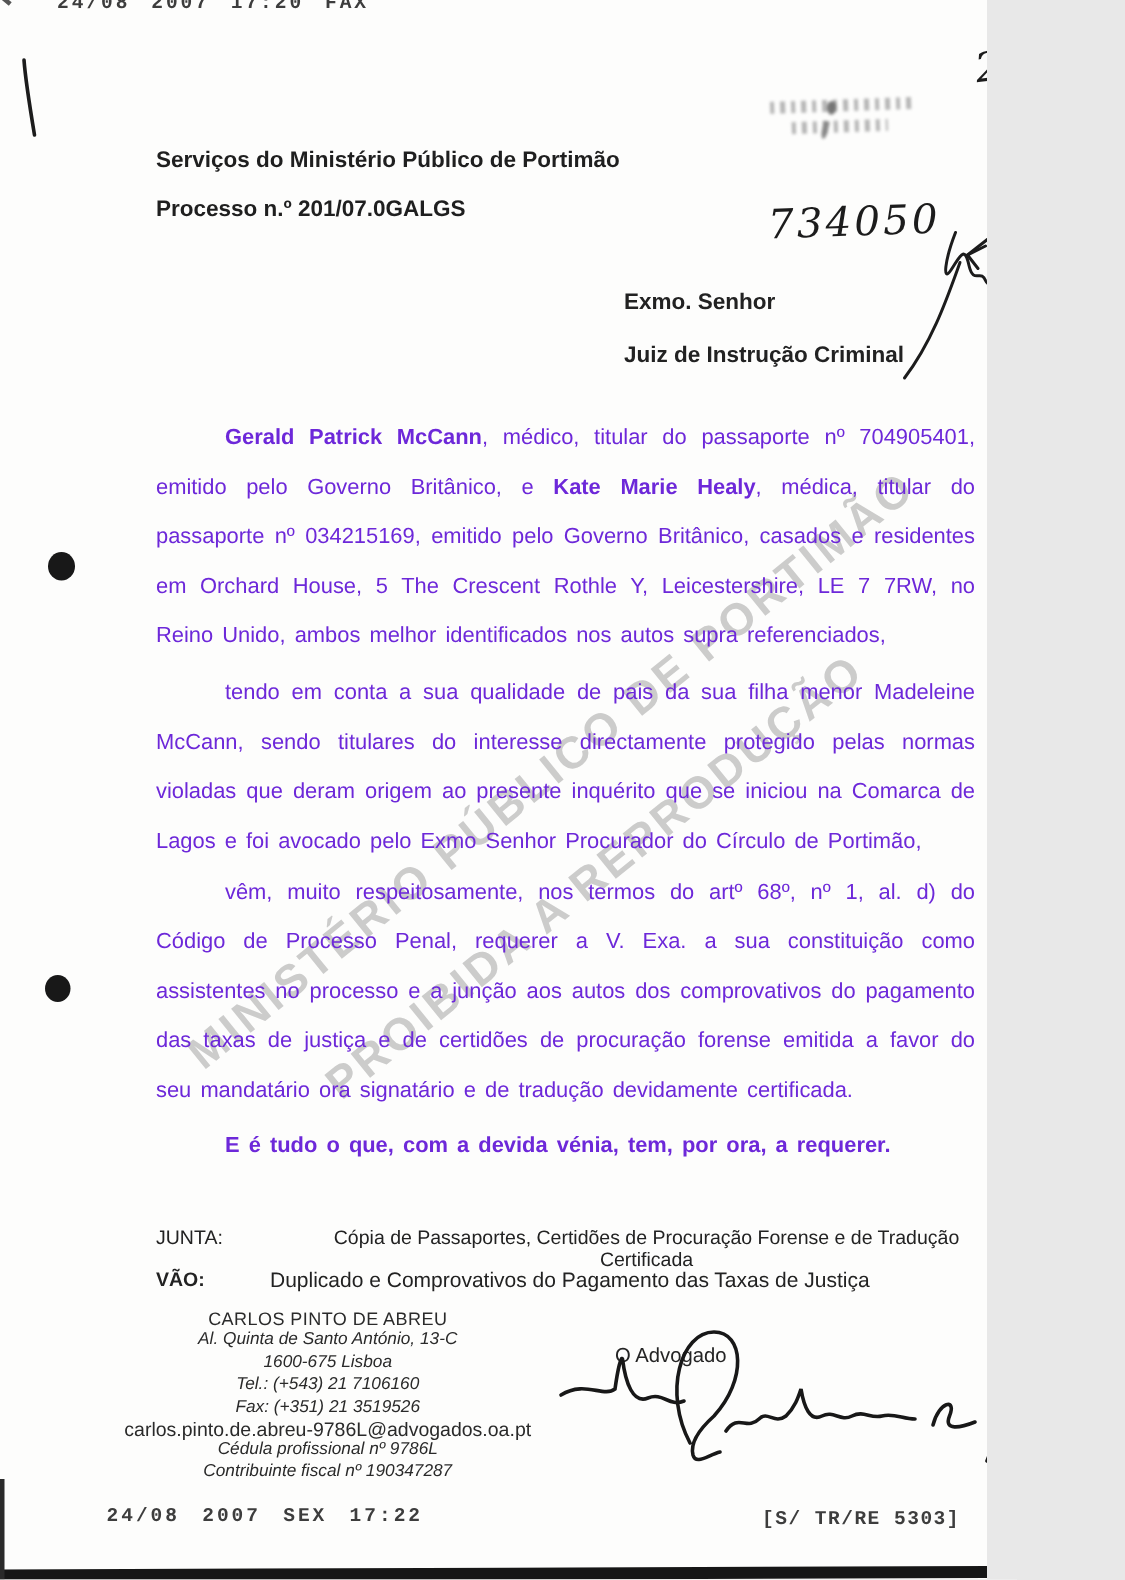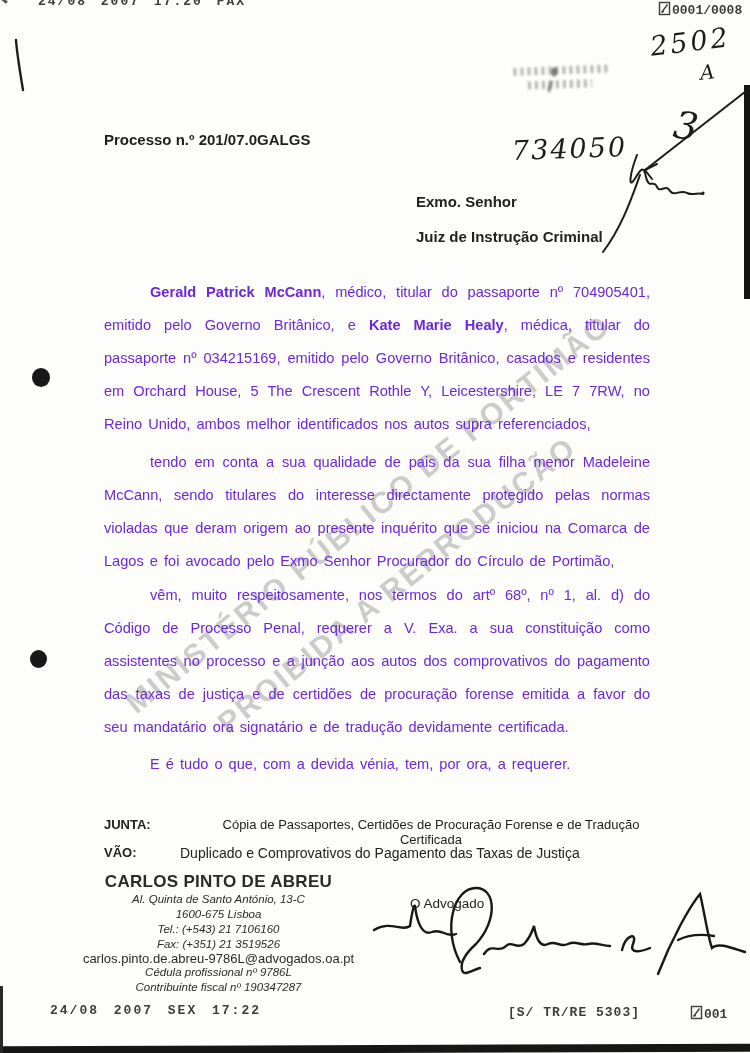--- a/index.html
+++ b/index.html
@@ -1,45 +1,45 @@
 <!DOCTYPE html>
 <html><head>
 <meta charset="utf-8">
 <style>
   html,body{margin:0;padding:0;background:#e8e8e8;}
-  .page{position:relative;width:750px;height:1053px;background:#fdfdfc;overflow:hidden;
+  .page{position:relative;width:658px;height:1053px;background:#fdfdfc;overflow:hidden;
         font-family:"Liberation Sans",sans-serif;color:#222;}
   .abs{position:absolute;}
   
   .faxline{font-family:"Liberation Mono",monospace;font-weight:bold;color:#3d3d3d;
            font-size:13px;white-space:nowrap;}
   .fax-top-left{left:38px;top:-6px;letter-spacing:2px;word-spacing:4px;}
   .fax-top-right{left:658px;top:1px;}
-  .fax-bot-left{left:50px;top:1003px;letter-spacing:2px;word-spacing:5px;}
+  .fax-bot-left{left:71px;top:1003px;letter-spacing:2px;word-spacing:5px;}
   .fax-bot-mid{left:508px;top:1005px;letter-spacing:1px;}
   .fax-bot-right{left:690px;top:1005px;}
   .fax-icon{display:inline-block;vertical-align:-2px;margin-right:1px;}
   
   .doc-office{left:104px;top:98px;font-size:15px;font-weight:bold;color:#1f1f1f;}
   .doc-process{left:104px;top:131px;font-size:15px;font-weight:bold;color:#1f1f1f;}
   .addr1{left:416px;top:193px;font-size:15px;font-weight:bold;}
   .addr2{left:416px;top:228px;font-size:15px;font-weight:bold;}
   
   .para{left:104px;width:546px;font-size:14.6px;line-height:33px;text-align:justify;
         text-indent:46px;margin:0;color:#6d28d9;word-spacing:2px;}
   .p1{top:276px;} .p2{top:446px;} .p3{top:579px;}
-  .p4{top:748px;text-align:left;}
+  .p4{top:748px;text-align:left;font-weight:bold;}
   
-  .junta-label{left:104px;top:817px;font-size:13px;font-weight:bold;}
+  .junta-label{left:104px;top:817px;font-size:13px;font-weight:normal;}
   .junta-value{left:191px;top:817px;font-size:13px;width:480px;text-align:center;}
   .vao-label{left:104px;top:845px;font-size:13px;font-weight:bold;}
   .vao-value{left:180px;top:845px;font-size:14px;width:480px;}
   
   .lawyer{left:66px;top:872px;width:305px;text-align:center;color:#2a2a2a;}
-  .lawyer .name{font-size:17px;font-weight:bold;letter-spacing:.3px;}
+  .lawyer .name{font-size:12px;font-weight:normal;letter-spacing:.3px;}
   .lawyer .ln{font-size:11.5px;line-height:15px;font-style:italic;}
   .lawyer .email{font-size:13px;line-height:13px;}
   .advogado{left:410px;top:896px;font-size:13.5px;color:#242424;}
   
   .wm{font-size:30px;letter-spacing:2.5px;color:rgba(135,135,135,.42);white-space:nowrap;
       transform-origin:left center;transform:rotate(-39deg);font-weight:bold;}
   .wm1{left:130px;top:690px;}
   .wm2{left:222px;top:710px;}
   
   .ink{font-family:"DejaVu Serif",serif;font-style:italic;color:#1c1c1c;white-space:nowrap;}
@@ -109,20 +109,21 @@
     <g stroke="#1c1c1c" stroke-width="2" fill="none" stroke-linecap="round">
       <path d="M55 95 L160 13"></path>
       <path d="M55 95 L67 89 M55 95 L62 104"></path>
       <path d="M47 80 C40 98 38 114 44 105 C50 96 53 88 56 102 C59 115 64 104 67 112
                C70 119 76 108 80 116 C85 122 90 114 97 118 C103 121 108 117 113 119"></path>
       <path d="M50 100 C42 122 32 152 13 177"></path>
       <circle cx="113" cy="118" r="1.6" fill="#1c1c1c" stroke="none"></circle>
     </g>
   </svg>
 
+  <div class="abs doc-office">Serviços do Ministério Público de Portimão</div>
   <div class="abs doc-process">Processo n.º 201/07.0GALGS</div>
 
   <div class="abs addr1">Exmo. Senhor</div>
   <div class="abs addr2">Juiz de Instrução Criminal</div>
 
   <p class="abs para p1"><b>Gerald Patrick McCann</b><span>, médico, titular do passaporte nº 704905401, emitido pelo Governo Britânico, e </span><b>Kate Marie Healy</b><span>, médica, titular do passaporte nº 034215169, emitido pelo Governo Britânico, casados e residentes em Orchard House, 5 The Crescent Rothle Y, Leicestershire, LE 7 7RW, no Reino Unido, ambos melhor identificados nos autos supra referenciados,</span></p>
   <p class="abs para p2">tendo em conta a sua qualidade de pais da sua filha menor Madeleine McCann, sendo titulares do interesse directamente protegido pelas normas violadas que deram origem ao presente inquérito que se iniciou na Comarca de Lagos e foi avocado pelo Exmo Senhor Procurador do Círculo de Portimão,</p>
   <p class="abs para p3">vêm, muito respeitosamente, nos termos do artº 68º, nº 1, al. d) do Código de Processo Penal, requerer a V. Exa. a sua constituição como assistentes no processo e a junção aos autos dos comprovativos do pagamento das taxas de justiça e de certidões de procuração forense emitida a favor do seu mandatário ora signatário e de tradução devidamente certificada.</p>
   <p class="abs para p4">E é tudo o que, com a devida vénia, tem, por ora, a requerer.</p>
 

